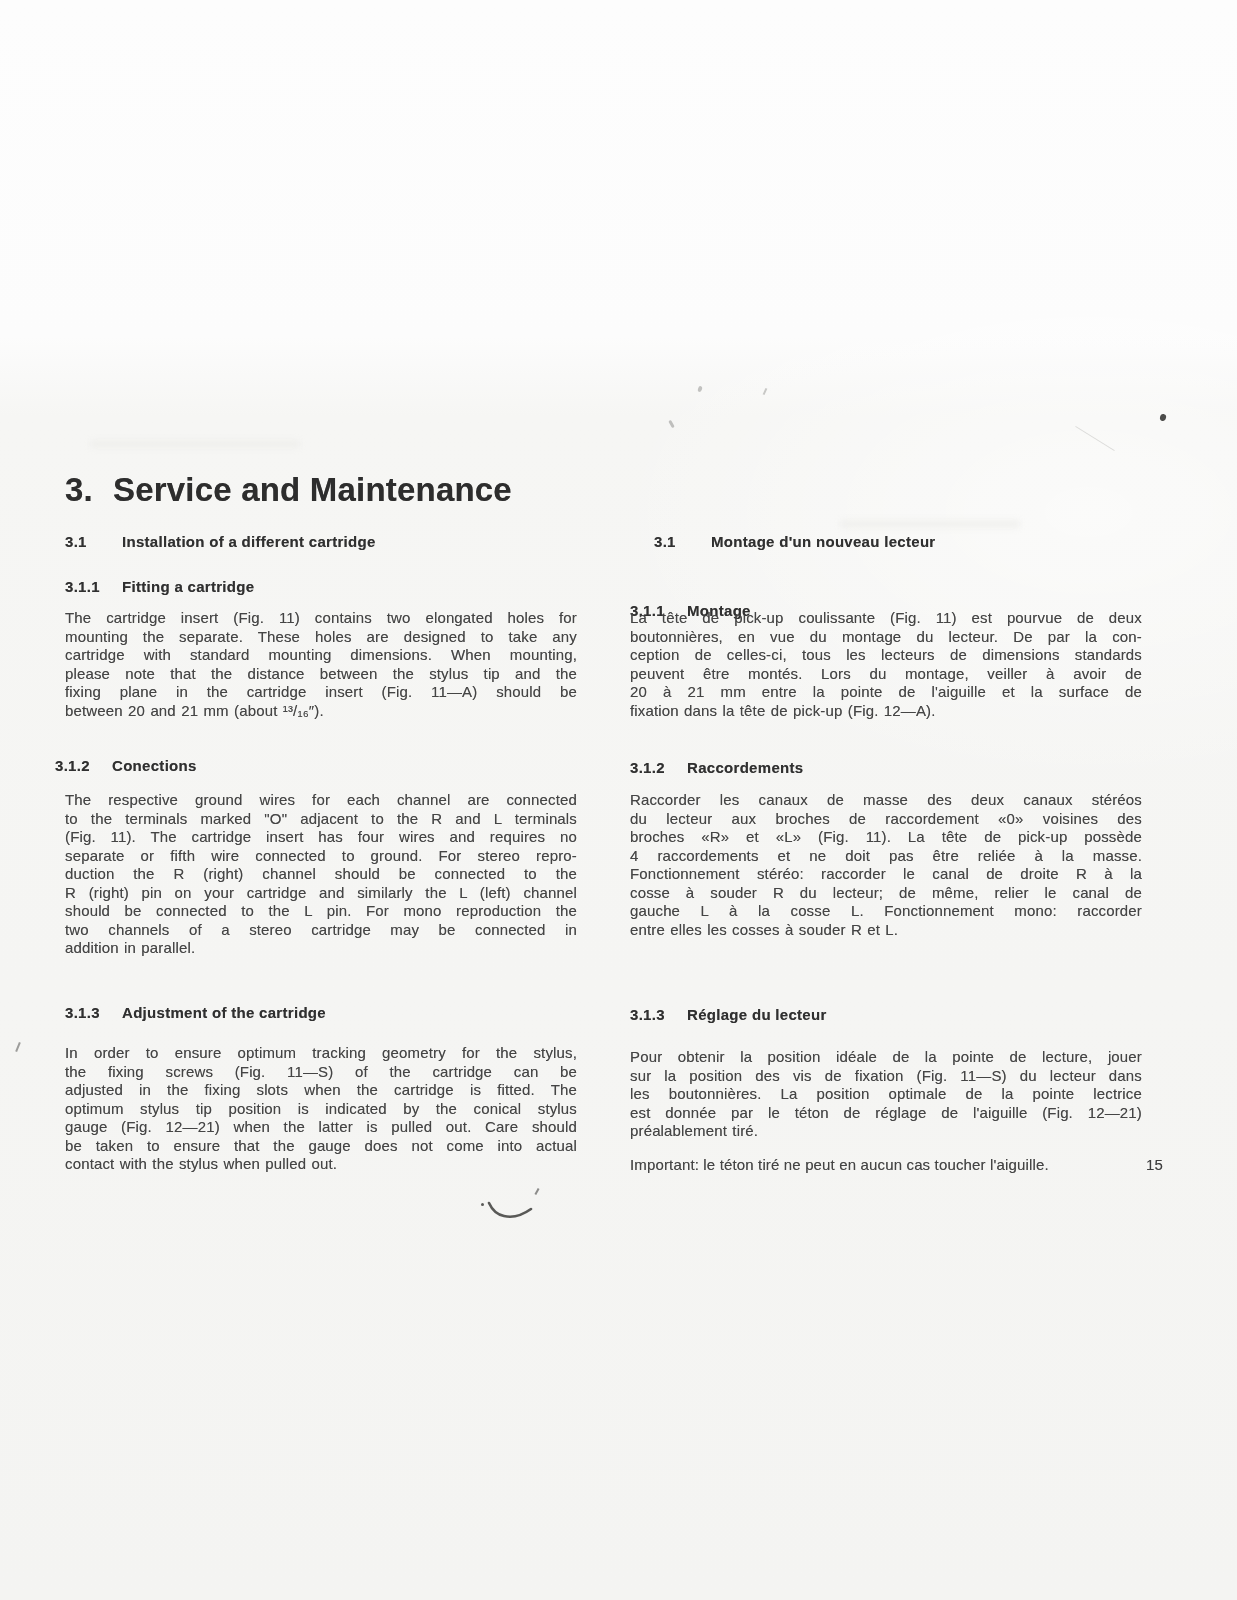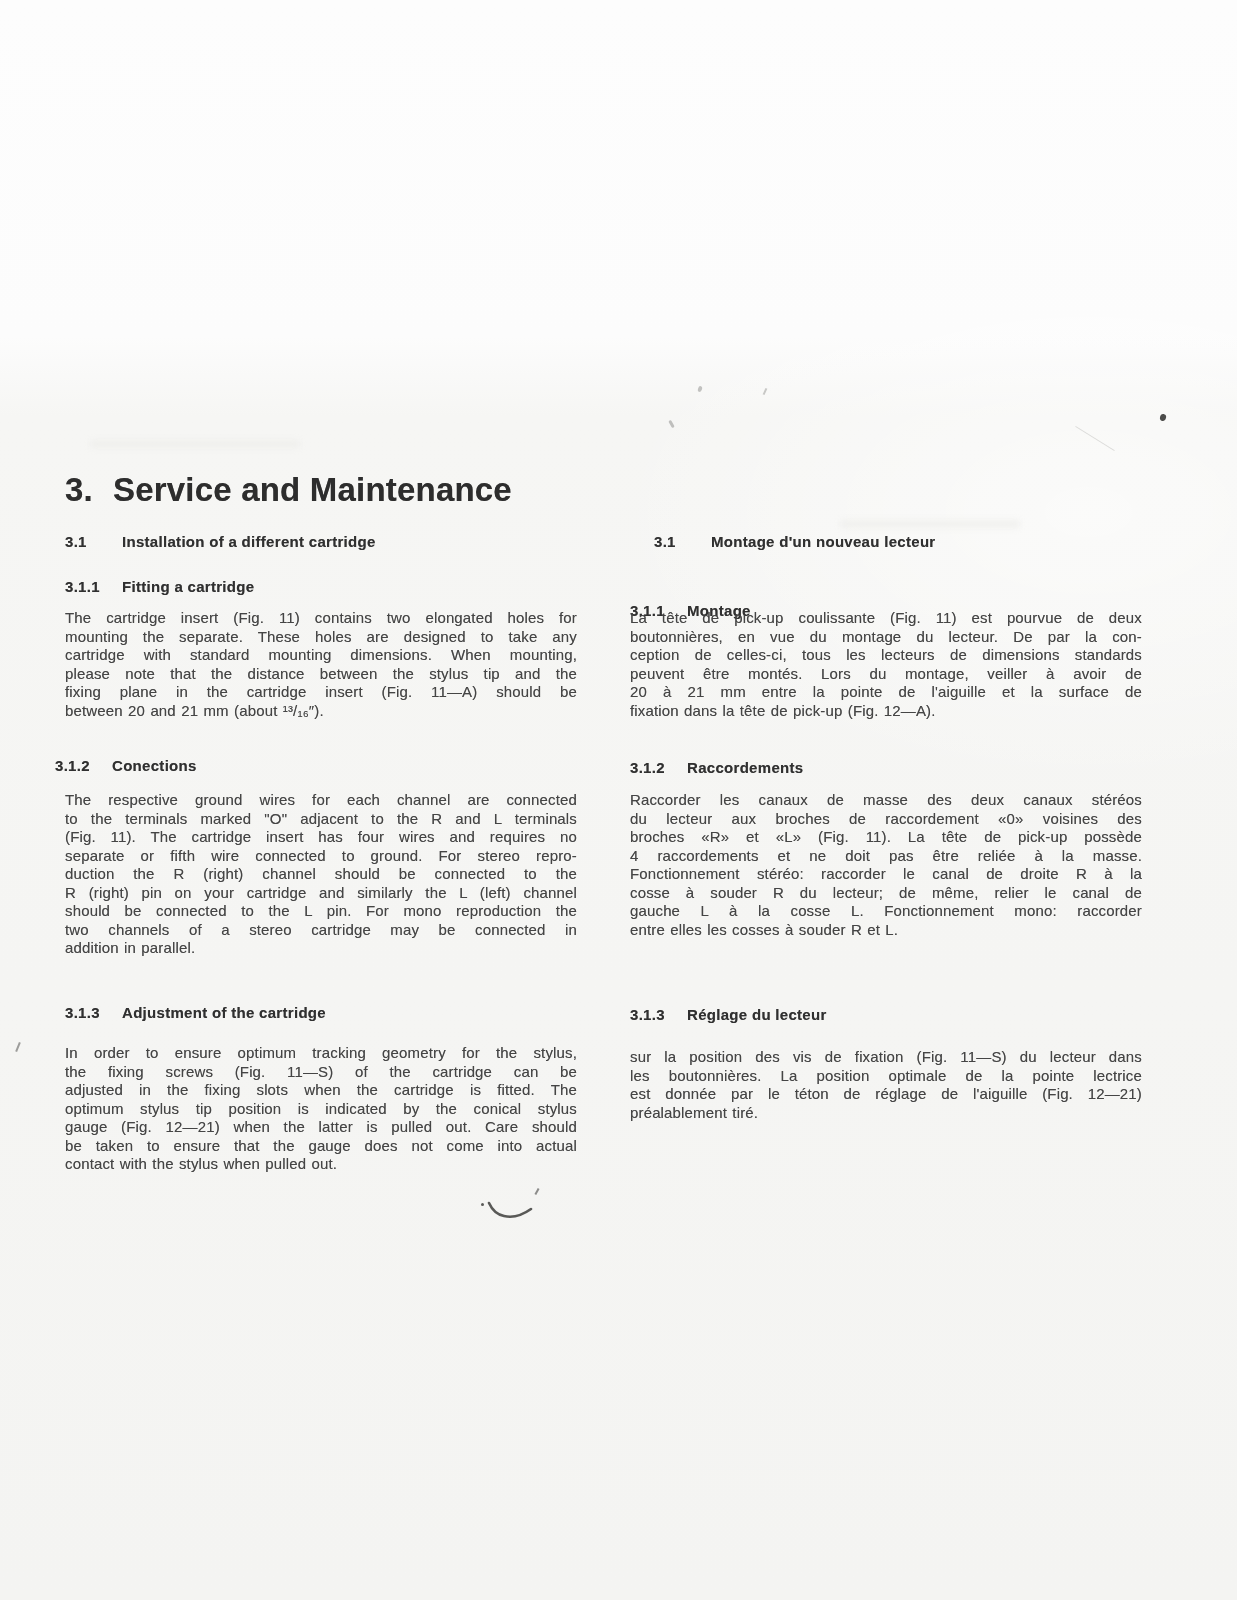--- a/index.html
+++ b/index.html
@@ -156,26 +156,31 @@
       <div class="ln">Fonctionnement stéréo: raccorder le canal de droite R à la</div>
       <div class="ln">cosse à souder R du lecteur; de même, relier le canal de</div>
       <div class="ln">gauche L à la cosse L. Fonctionnement mono: raccorder</div>
       <div class="ln ln-last">entre elles les cosses à souder R et L.</div>
     </div>
 
   <div class="shead sh-fr313">
     <span class="snum">3.1.3</span><span>Réglage du lecteur</span>
   </div>
   <div class="body b-fr313">
+      <div class="ln">Pour obtenir la position idéale de la pointe de lecture, jouer</div>
       <div class="ln">sur la position des vis de fixation (Fig. 11—S) du lecteur dans</div>
       <div class="ln">les boutonnières. La position optimale de la pointe lectrice</div>
       <div class="ln">est donnée par le téton de réglage de l'aiguille (Fig. 12—21)</div>
       <div class="ln ln-last">préalablement tiré.</div>
     </div>
 
+  <div class="note-row">
+    <span>Important: le téton tiré ne peut en aucun cas toucher l'aiguille.</span>
+    <span class="pageno">15</span>
+  </div>
 
   <div class="artifact ghost ghost-1"></div>
   <div class="artifact ghost ghost-2"></div>
   <div class="artifact speck-a"></div>
   <div class="artifact speck-b"></div>
   <div class="artifact speck-c"></div>
   <div class="artifact dot-tr"></div>
   <div class="artifact crease"></div>
   <div class="artifact margin-slash"></div>
   <div class="artifact tiny-slash"></div>

